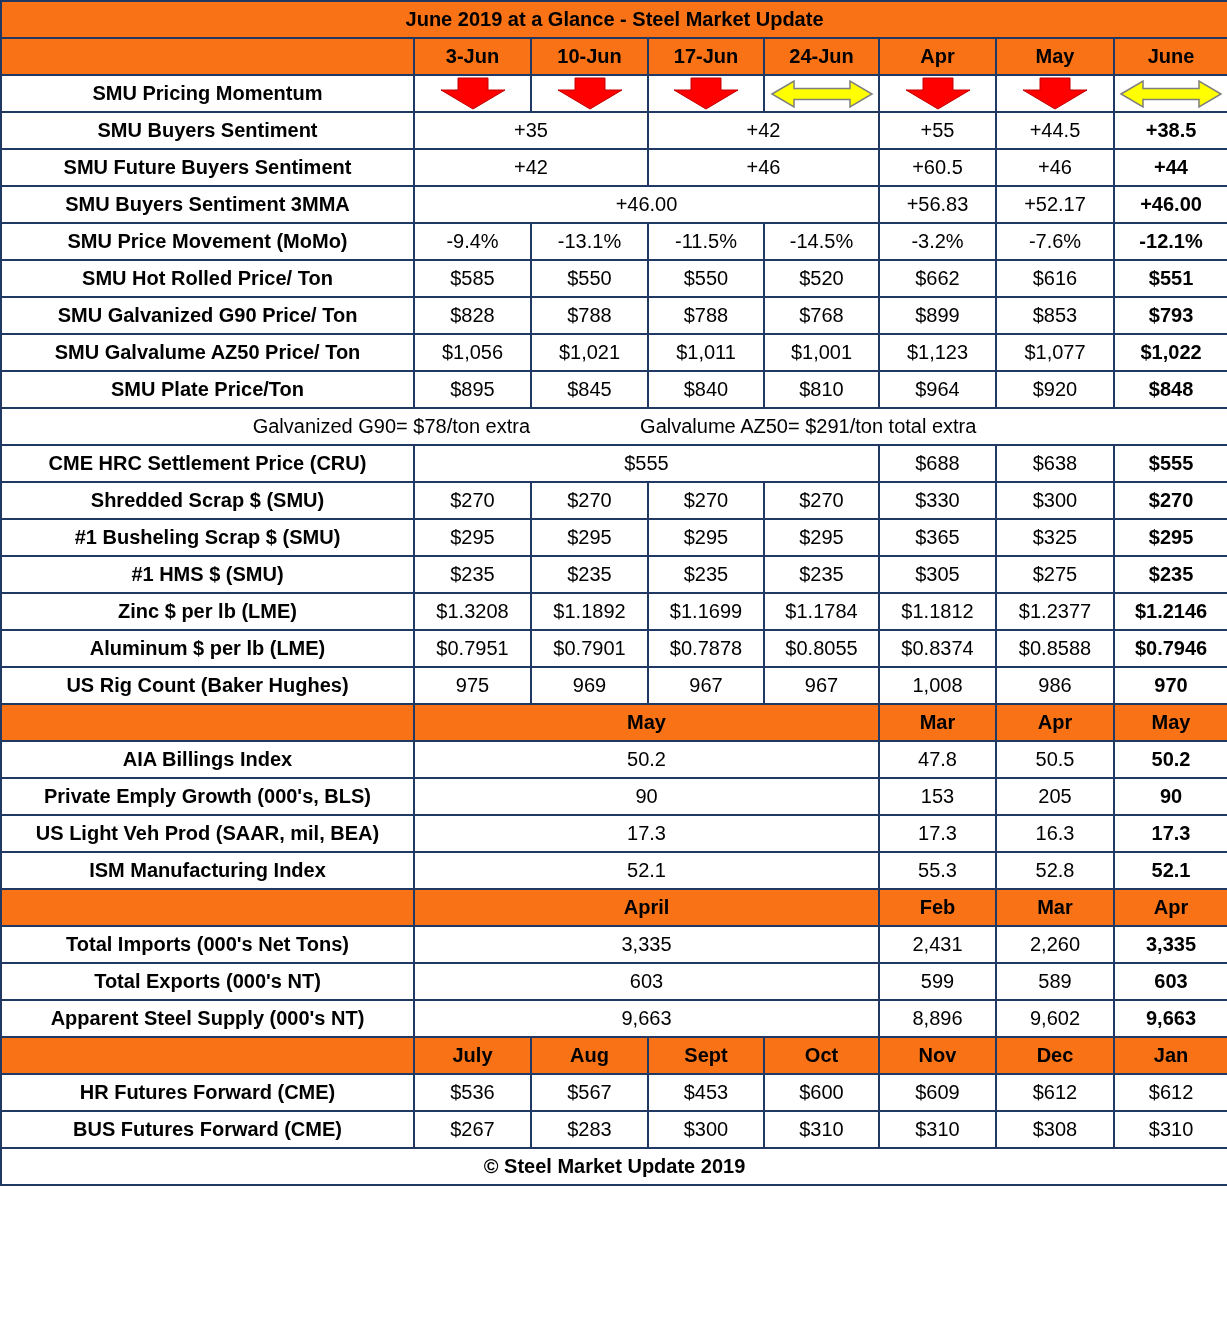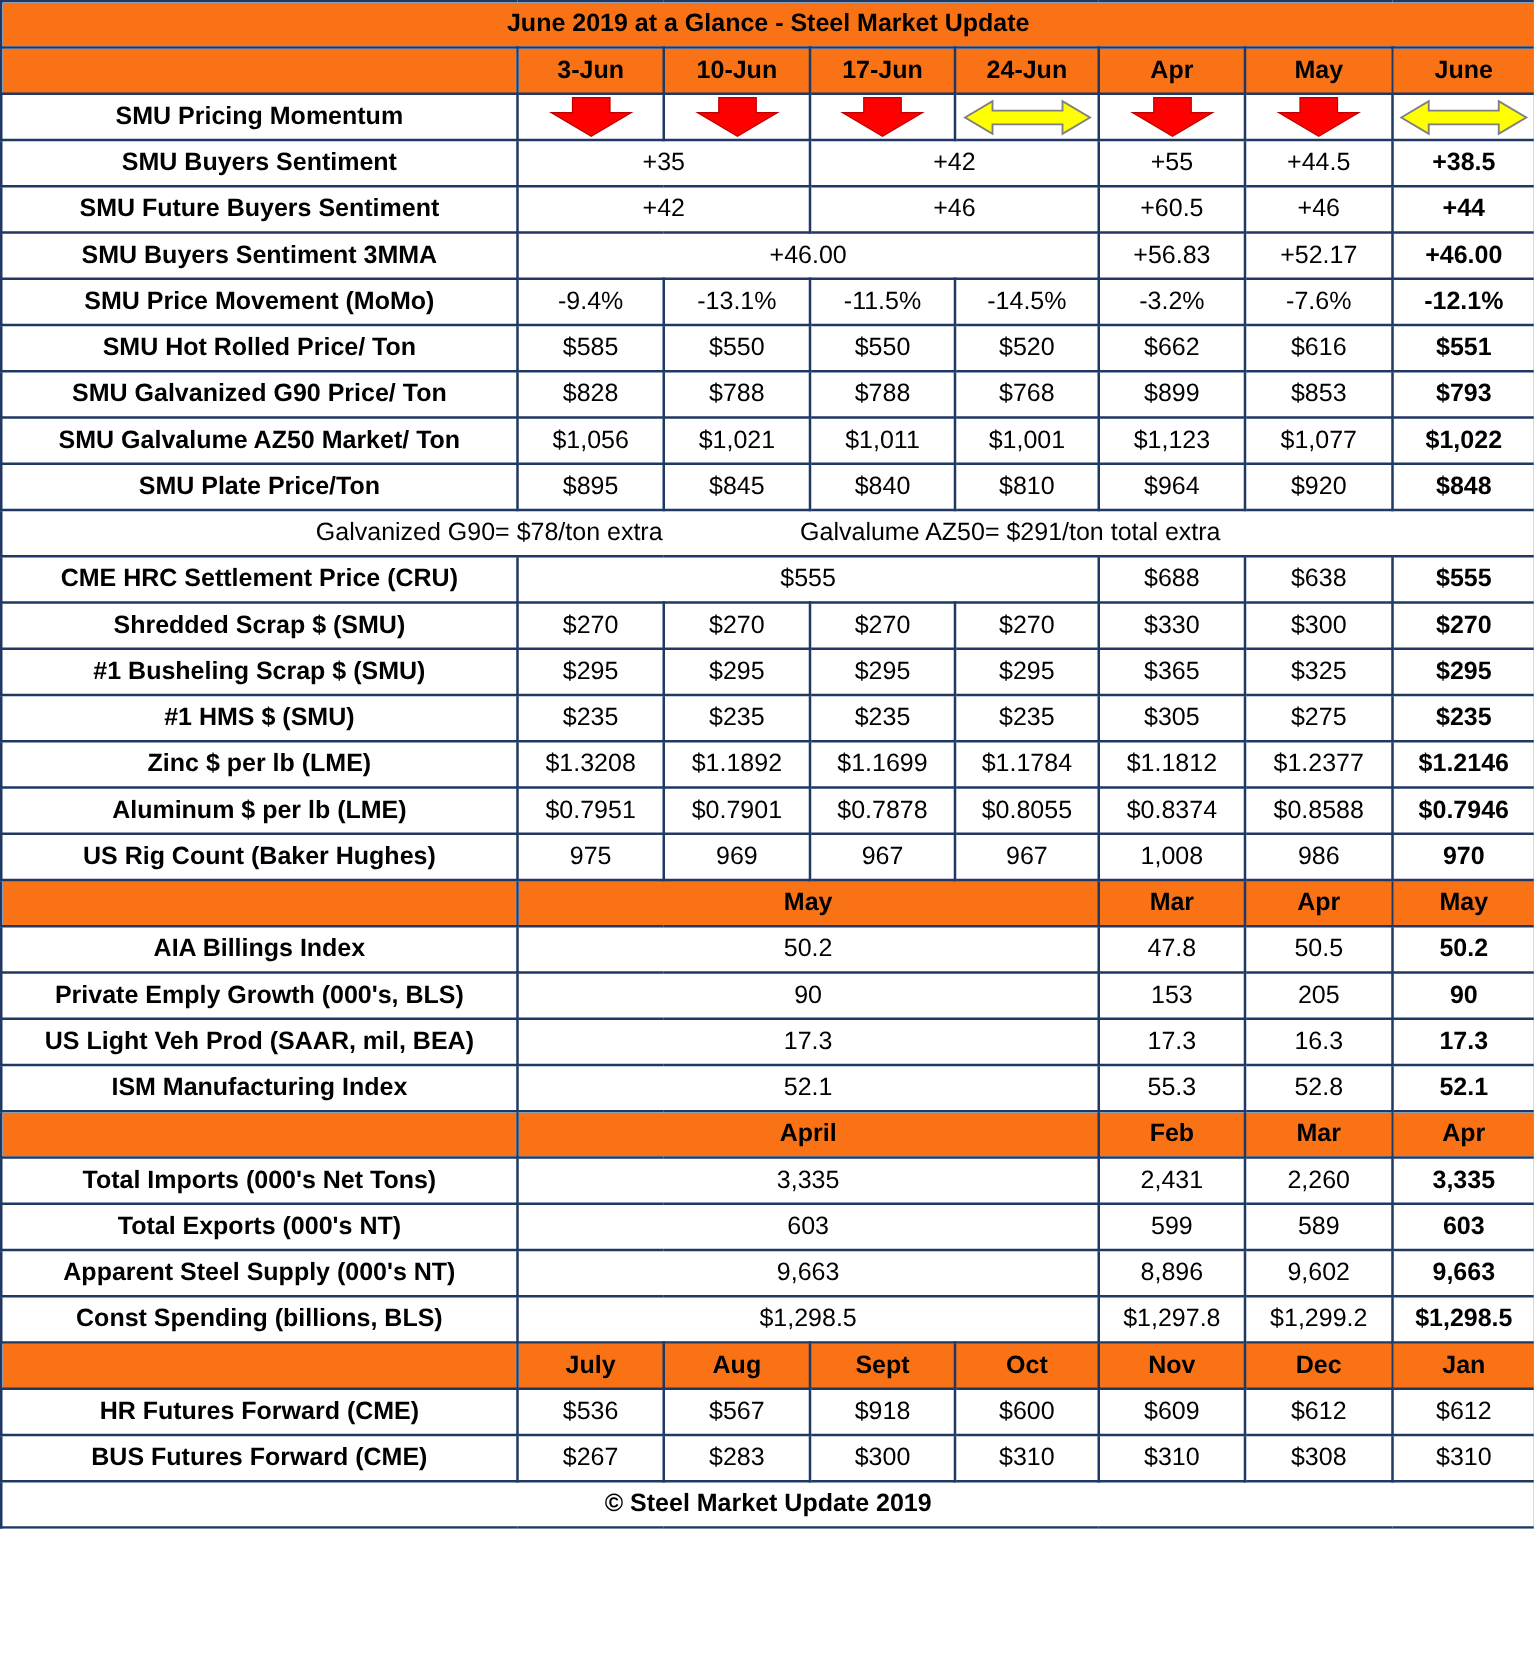--- a/index.html
+++ b/index.html
@@ -160,21 +160,21 @@
         <td class="label">SMU Galvanized G90 Price/ Ton</td>
         <td>$828</td>
         <td>$788</td>
         <td>$788</td>
         <td>$768</td>
         <td class="msep">$899</td>
         <td class="msep">$853</td>
         <td class="bold msep">$793</td>
       </tr>
       <tr>
-        <td class="label">SMU Galvalume AZ50 Market/ Ton</td>
+        <td class="label">SMU Galvalume AZ50 Price/ Ton</td>
         <td>$1,056</td>
         <td>$1,021</td>
         <td>$1,011</td>
         <td>$1,001</td>
         <td class="msep">$1,123</td>
         <td class="msep">$1,077</td>
         <td class="bold msep">$1,022</td>
       </tr>
       <tr>
         <td class="label">SMU Plate Price/Ton</td>
@@ -318,41 +318,34 @@
         <td class="bold msep">603</td>
       </tr>
       <tr>
         <td class="label">Apparent Steel Supply (000's NT)</td>
         <td colspan="4">9,663</td>
         <td class="msep">8,896</td>
         <td class="msep">9,602</td>
         <td class="bold msep">9,663</td>
       </tr>
       <tr>
-        <td class="label">Const Spending (billions, BLS)</td>
-        <td colspan="4">$1,298.5</td>
-        <td class="msep">$1,297.8</td>
-        <td class="msep">$1,299.2</td>
-        <td class="bold msep">$1,298.5</td>
-      </tr>
-      <tr>
         <td class="navy label"></td>
         <td class="navy">July</td>
         <td class="navy">Aug</td>
         <td class="navy">Sept</td>
         <td class="navy">Oct</td>
         <td class="navy msep">Nov</td>
         <td class="navy msep">Dec</td>
         <td class="navy msep">Jan</td>
       </tr>
       <tr>
         <td class="label">HR Futures Forward (CME)</td>
         <td>$536</td>
         <td>$567</td>
-        <td>$918</td>
+        <td>$453</td>
         <td>$600</td>
         <td class="msep">$609</td>
         <td class="msep">$612</td>
         <td class="msep">$612</td>
       </tr>
       <tr>
         <td class="label">BUS Futures Forward (CME)</td>
         <td>$267</td>
         <td>$283</td>
         <td>$300</td>

